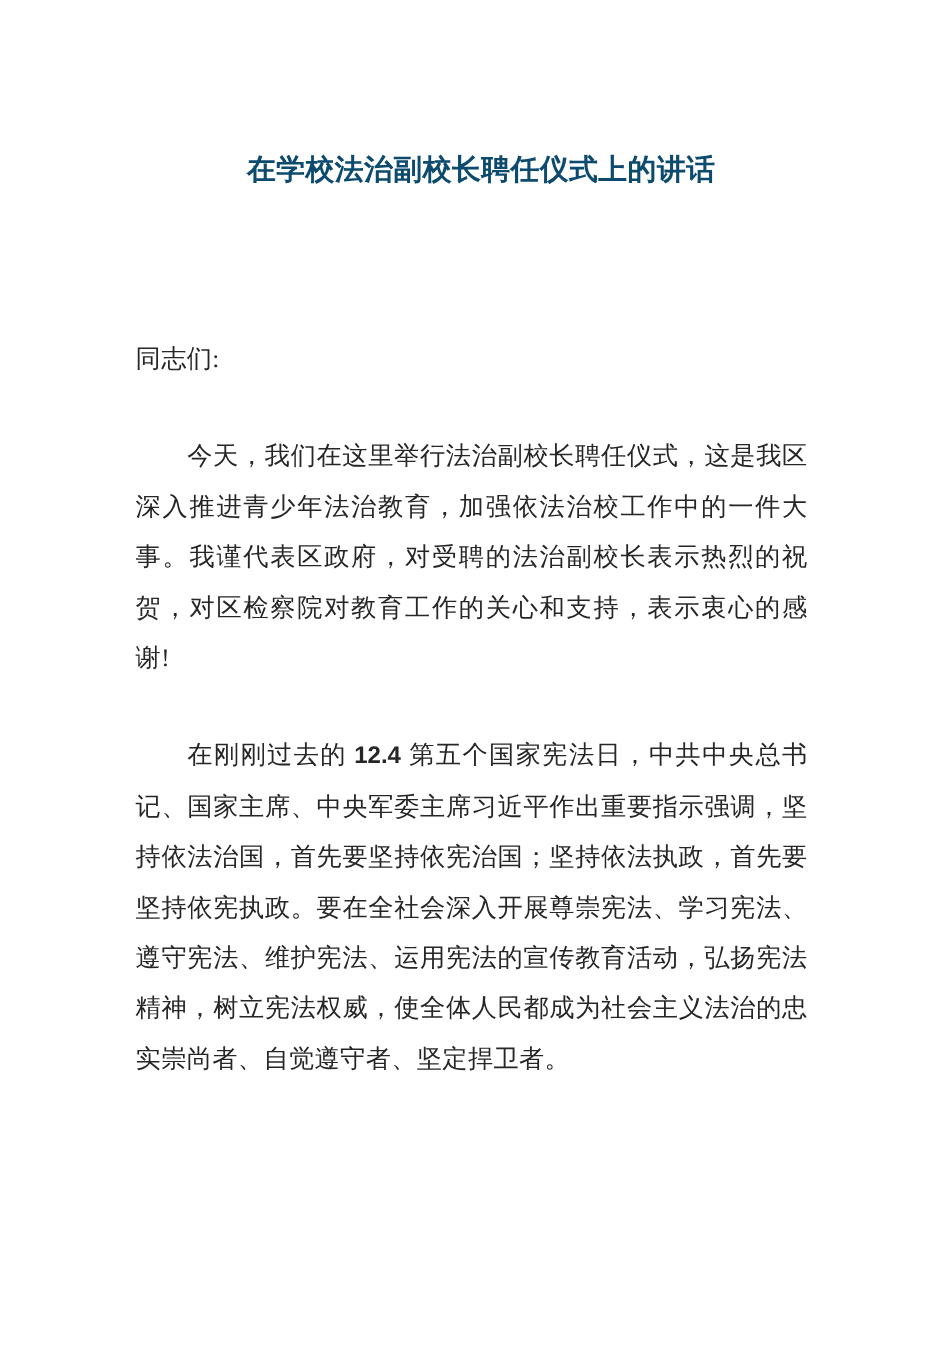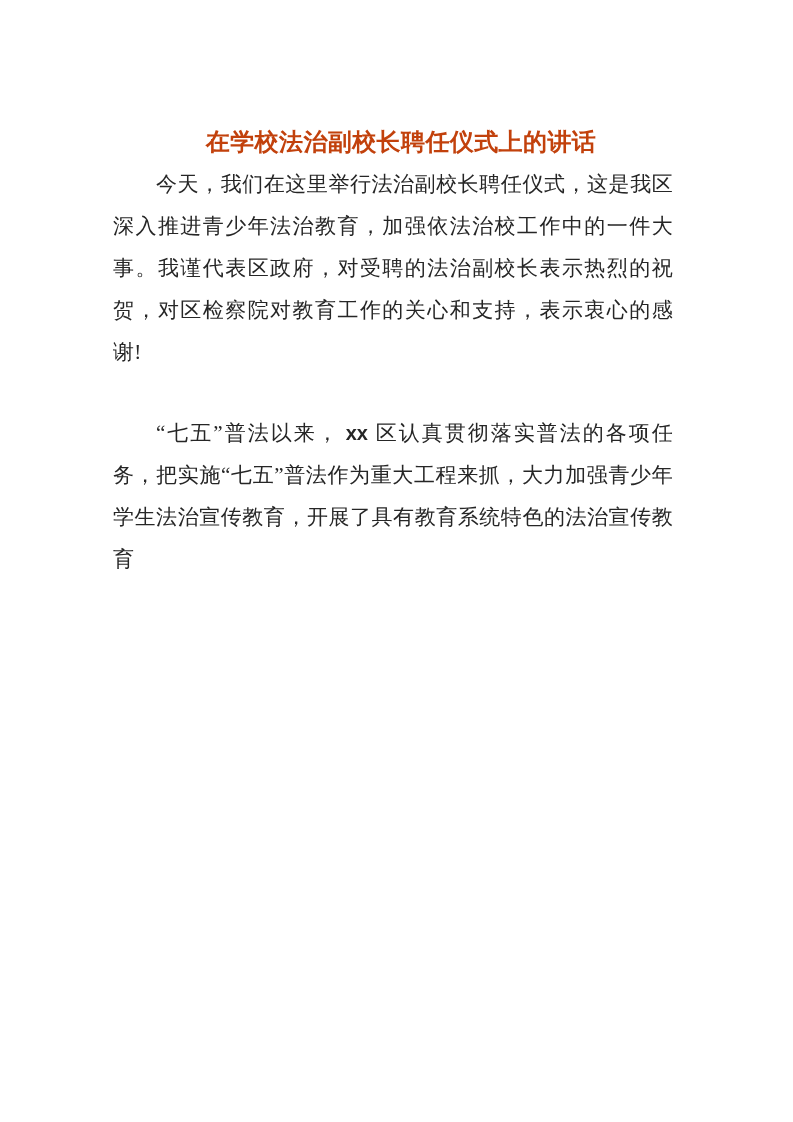--- a/index.html
+++ b/index.html
@@ -19,21 +19,21 @@
     color: #262626;
     overflow: hidden;
   }
   .doc-title {
     margin: 0;
     font-size: 24px;
     line-height: 42px;
     font-weight: bold;
     text-align: center;
     letter-spacing: 0.4px;
-    color: #c2410c;
+    color: #0c4a6e;
     white-space: nowrap;
   }
   .greeting {
     margin: 115px 0 39px 0;
     font-size: 21px;
     line-height: 42px;
     letter-spacing: 0.3px;
   }
   .para {
     margin: 0 16px 39px 0;
@@ -53,18 +53,19 @@
     margin: 0 6px;
     letter-spacing: 0;
   }
 </style>
 </head>
 <body>
 
 <div class="page">
   <h1 class="doc-title">在学校法治副校长聘任仪式上的讲话</h1>
 
+  <p class="greeting">同志们:</p>
 
   <p class="para"><span>今天，我们在这里举行法治副校长聘任仪式，这是我区深入推进青少年法治教育，加强依法治校工作中的一件大事。我谨代表区政府，对受聘的法治副校长表示热烈的祝贺，对区检察院对教育工作的关心和支持，表示衷心的感谢!</span></p>
 
+  <p class="para"><span>在刚刚过去的</span><span class="run-latin">12.4</span><span>第五个国家宪法日，中共中央总书记、国家主席、中央军委主席习近平作出重要指示强调，坚持依法治国，首先要坚持依宪治国；坚持依法执政，首先要坚持依宪执政。要在全社会深入开展尊崇宪法、学习宪法、遵守宪法、维护宪法、运用宪法的宣传教育活动，弘扬宪法精神，树立宪法权威，使全体人民都成为社会主义法治的忠实崇尚者、自觉遵守者、坚定捍卫者。</span></p>
 
-  <p class="para justify-last"><span>“七五”普法以来，</span><span class="run-latin">xx</span><span>区认真贯彻落实普法的各项任务，把实施“七五”普法作为重大工程来抓，大力加强青少年学生法治宣传教育，开展了具有教育系统特色的法治宣传教育</span></p>
 </div>
 
 </body></html>

